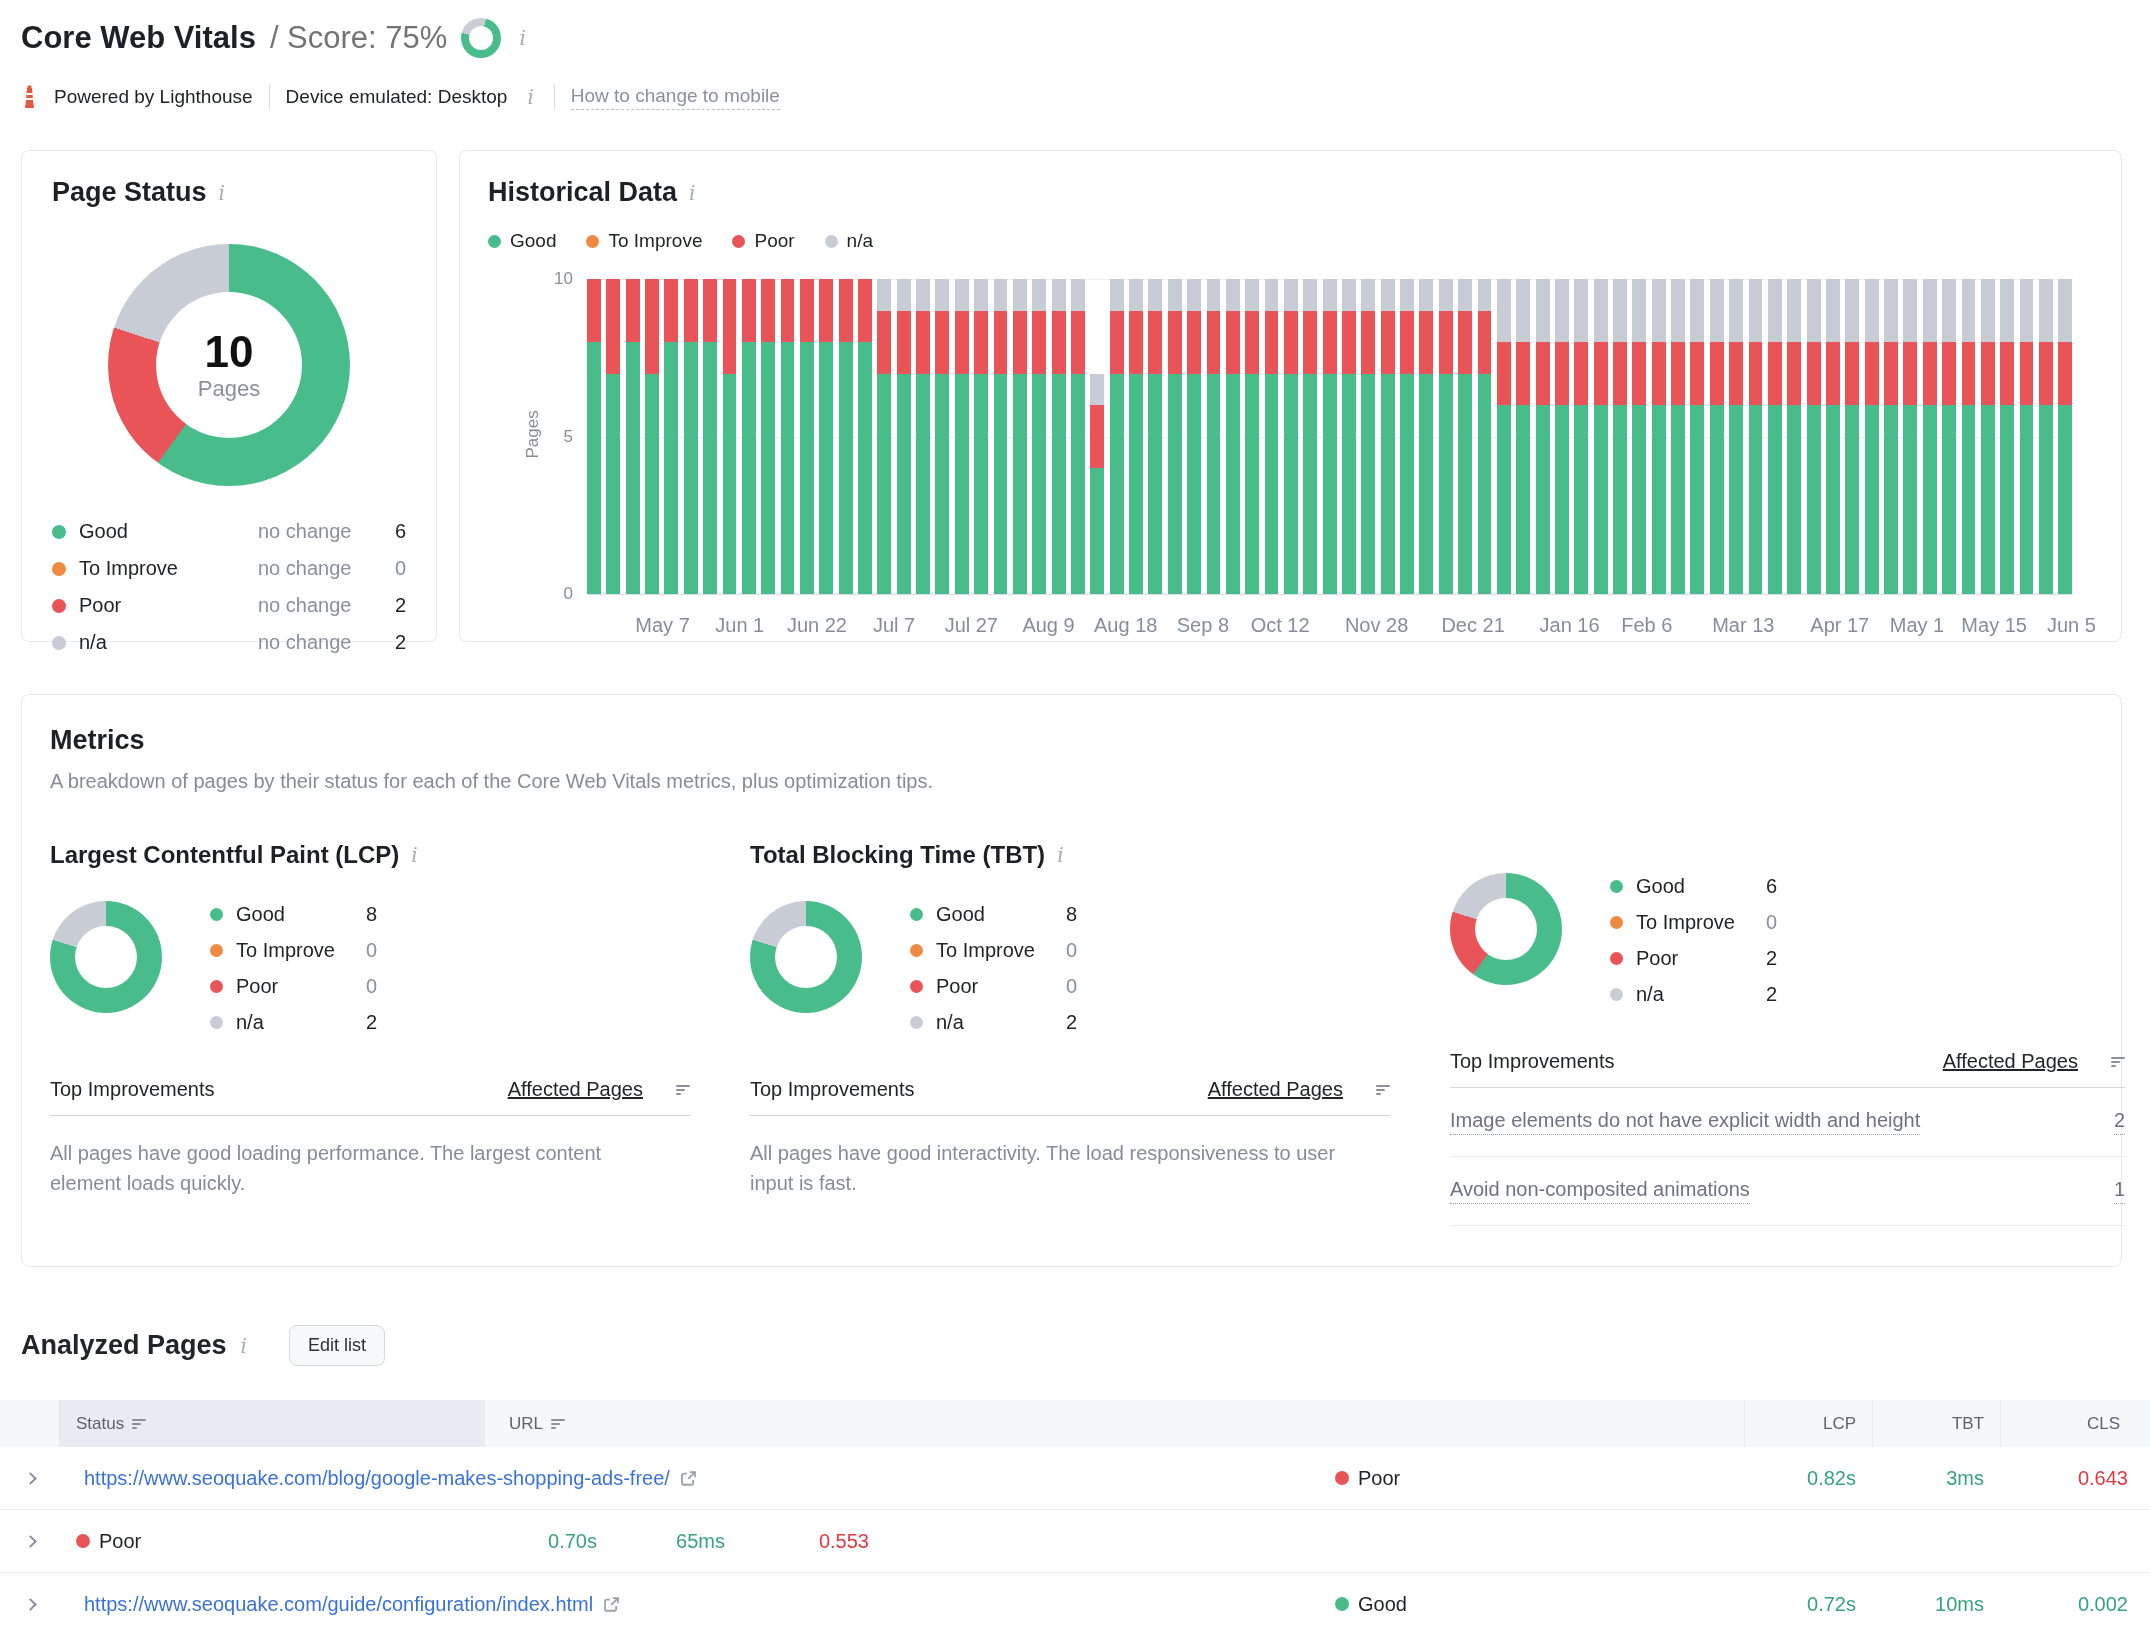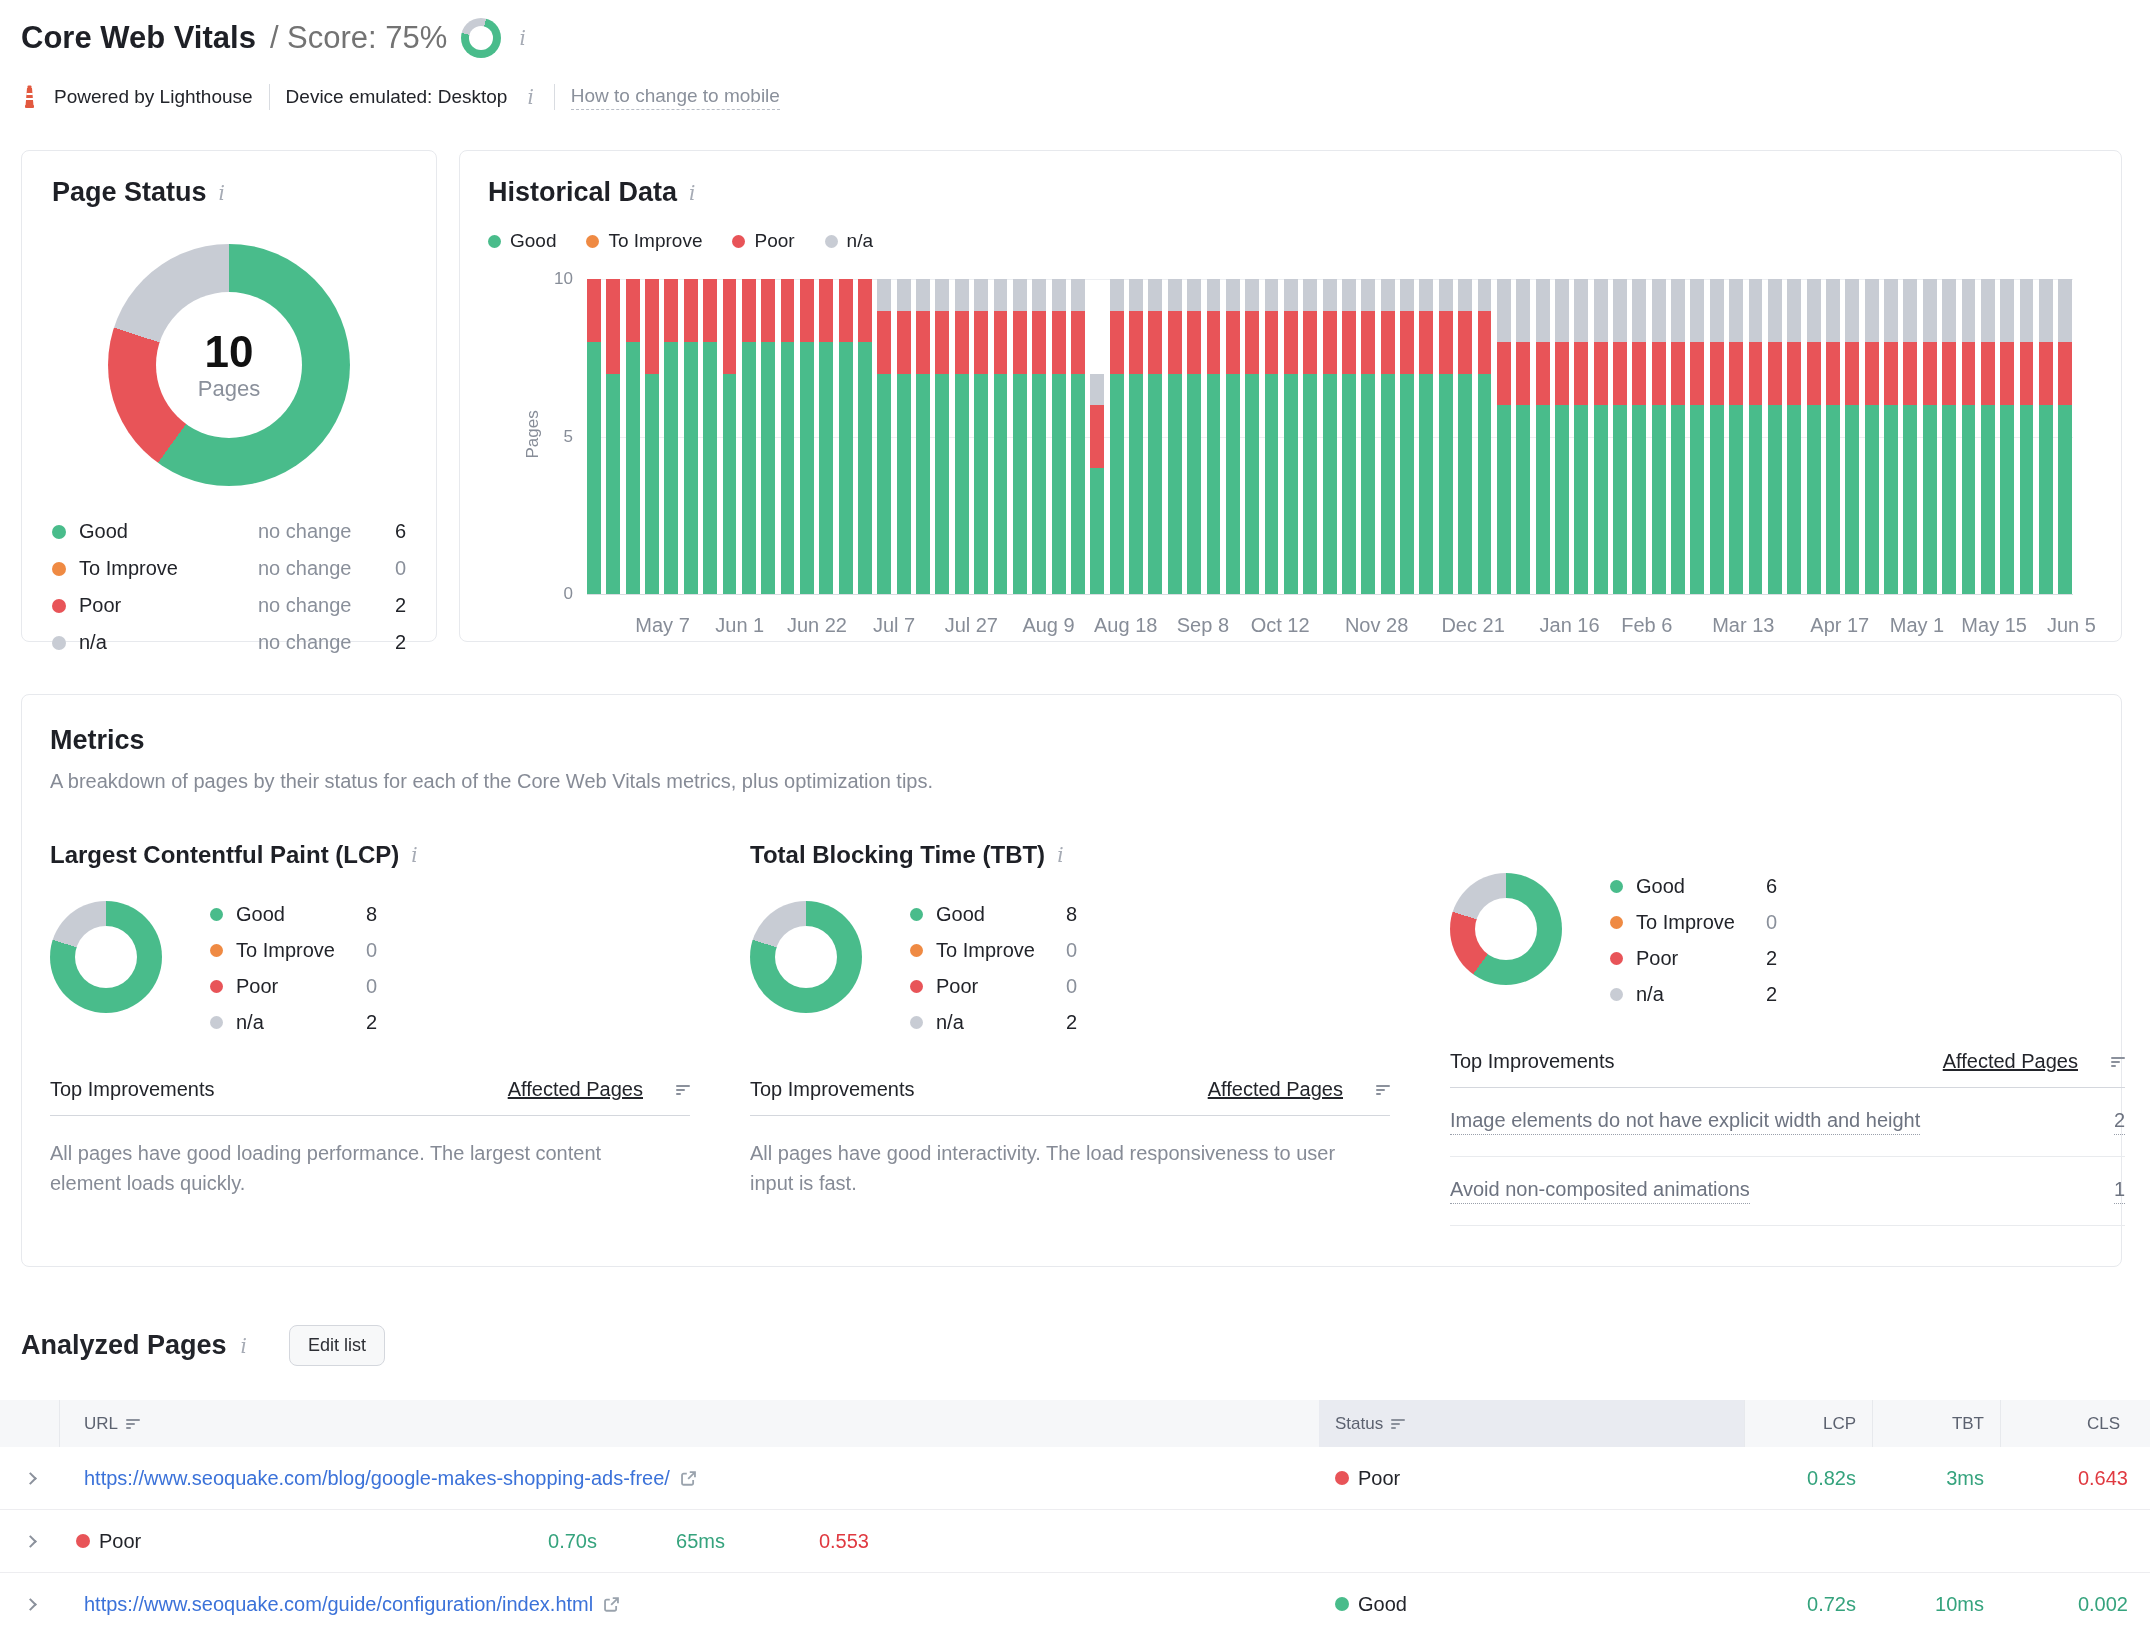--- a/index.html
+++ b/index.html
@@ -767,30 +767,30 @@
   <div class="ap-head">
     <div class="ap-title">Analyzed Pages</div>
     <span class="info"></span>
     <button class="btn">Edit list</button>
   </div>
 </div>
 
 <div class="tbl">
   <div class="thead">
     <div class="th th-exp"></div>
-    <div class="th th-url">
-      <span>URL</span>
+    <div class="th th-status">
+      <span>Status</span>
       <span class="sort">
           <i></i>
           <i></i>
           <i></i>
         </span>
     </div>
-    <div class="th th-status">
-      <span>Status</span>
+    <div class="th th-url">
+      <span>URL</span>
       <span class="sort">
           <i></i>
           <i></i>
           <i></i>
         </span>
     </div>
     <div class="th th-num">
       <span>LCP</span>
     </div>
     <div class="th th-num">

